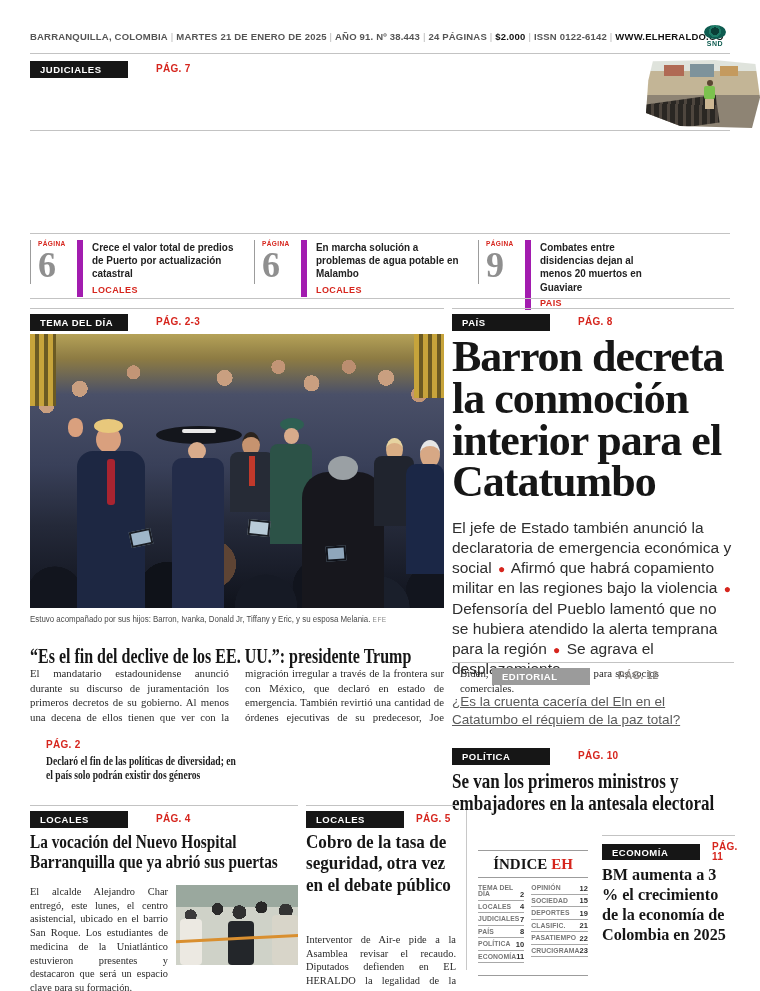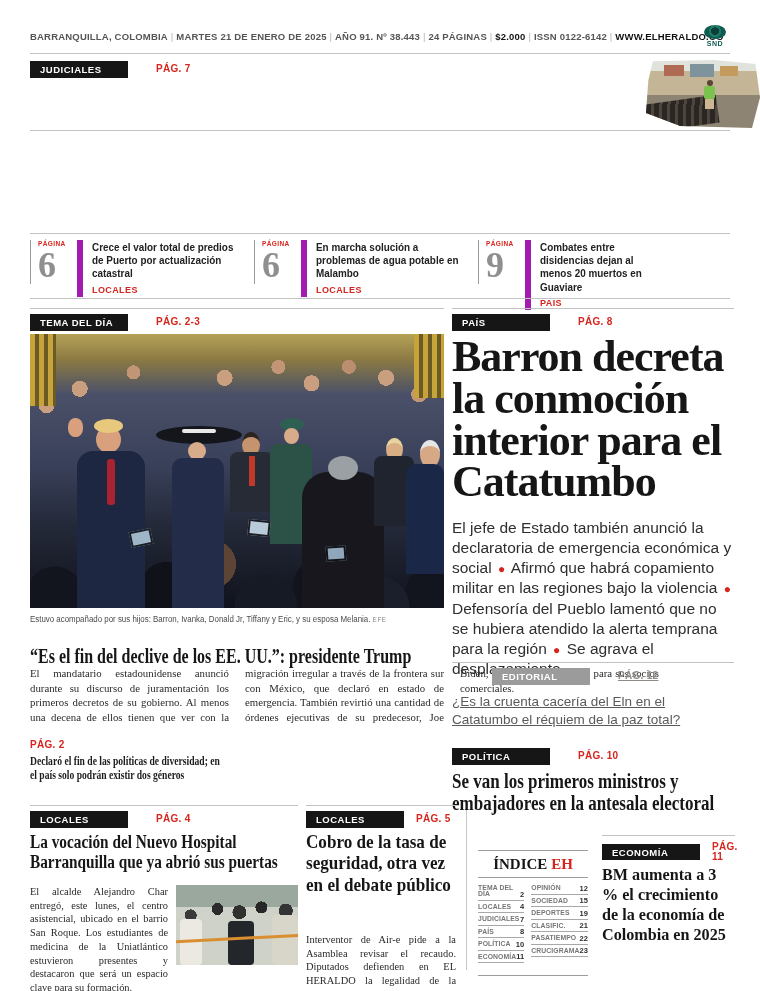--- a/index.html
+++ b/index.html
@@ -8,21 +8,21 @@
   .abs{position:absolute;}
   .rule{position:absolute;border-top:1px solid #c3c3c3;height:0;}
   .vrule{position:absolute;border-left:1px solid #c8c8c8;width:0;}
 
   
   .tagrow{display:flex;align-items:center;gap:28px;}
   .tag{display:inline-block;background:#161616;color:#fff;font:bold 9.5px/1 "Liberation Sans",sans-serif;
        letter-spacing:.5px;padding:4px 10px 3px;min-width:78px;}
   .tag.gray{background:#9b9b9b;}
   .pag{color:#d6251d;font:bold 10px/1 "Liberation Sans",sans-serif;letter-spacing:.3px;}
-  .pag.gray{color:#8f8a86;text-decoration:underline;}
+  .pag.gray{color:#8f8a86;}
 
   
   .sqz{display:block;transform-origin:left top;}
   .c80{transform:scaleX(.80);width:125%;}
   .c85{transform:scaleX(.85);width:117.6%;}
   .c88{transform:scaleX(.88);width:113.6%;}
   .c90{transform:scaleX(.90);width:111.1%;}
   .c93{transform:scaleX(.93);width:107.5%;}
   .c95{transform:scaleX(.95);width:105.2%;}
 
@@ -120,21 +120,21 @@
 
   .caption{font:8.5px/1.3 "Liberation Sans",sans-serif;color:#4a4a4a;white-space:nowrap;}
   .caption .credit{color:#8a8a8a;font-size:7px;letter-spacing:.5px;}
 
   .hl{font-family:"Liberation Serif",serif;font-weight:bold;color:#161616;}
   .quote-head{font-size:20px;line-height:1.05;white-space:nowrap;}
   .bodytext{font:10.8px/1.35 "Liberation Serif",serif;color:#2a2a2a;text-align:justify;}
   .two-col{column-count:2;column-gap:16px;}
 
   .subrow{display:flex;gap:20px;}
-  .subitem{width:197px;}
+  .subitem{width:197px;margin-left:16px;}
   .subitem .pag{display:block;margin-bottom:4px;}
   .subhead{font-family:"Liberation Serif",serif;font-weight:bold;font-size:12px;line-height:1.2;color:#1d1d1d;}
 
   .petro{font-size:44px;line-height:.95;letter-spacing:-1px;}
   .deck{font:15.5px/1.3 "Liberation Sans",sans-serif;color:#2e2e2e;}
   .deck .bullet{color:#d6251d;font-size:12px;padding:0 2px;}
   .edit-text{font:13.5px/1.3 "Liberation Sans",sans-serif;color:#5a5a5a;}
   .politica-head{font-size:20px;line-height:1.12;}
 
   .b-head1{font-size:18px;line-height:1.12;}

